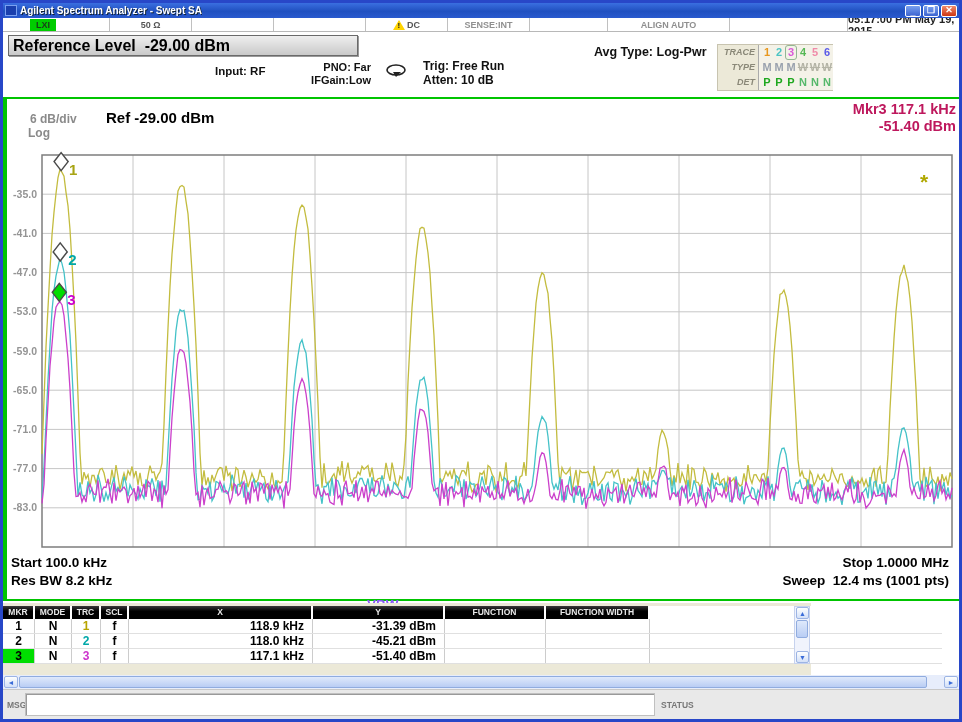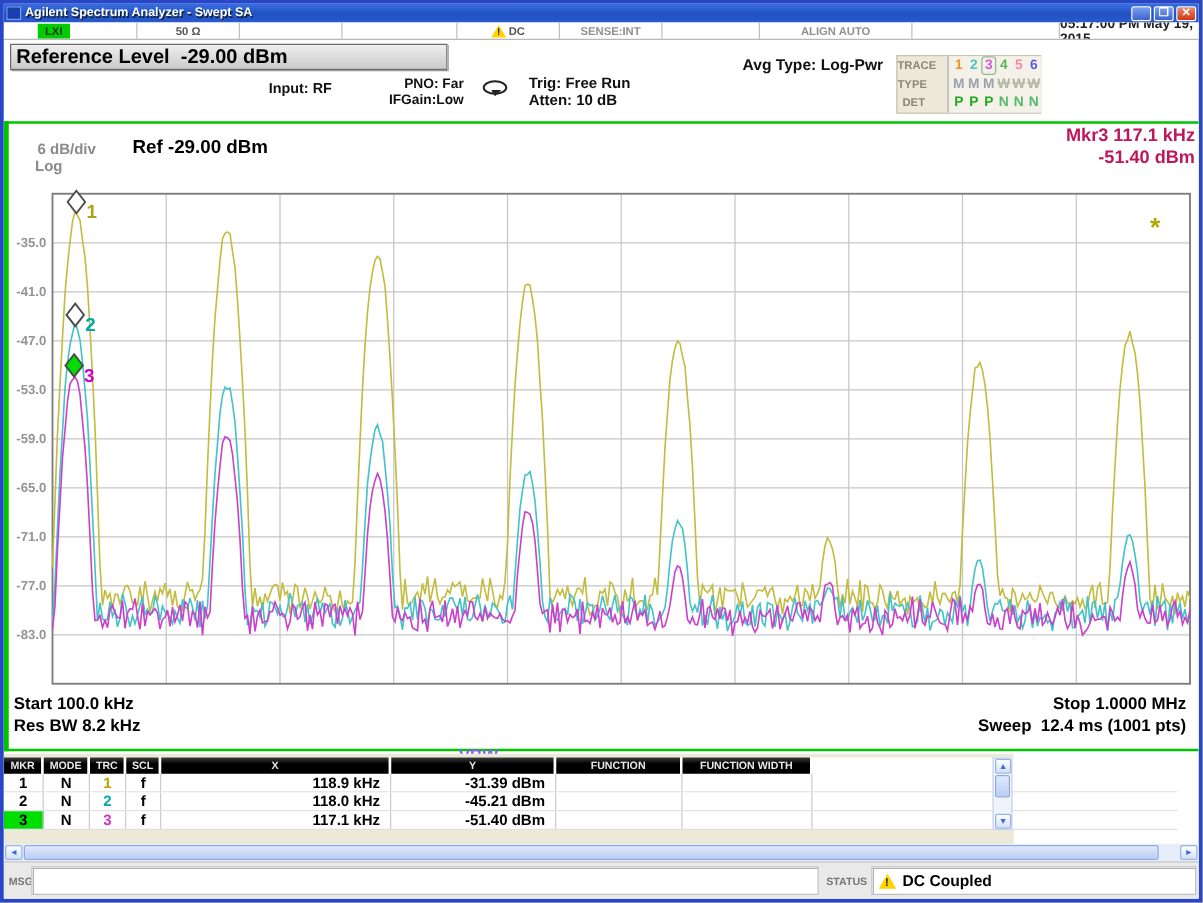--- a/index.html
+++ b/index.html
@@ -41,21 +41,21 @@
     border:1px solid #6a6a6a;box-shadow:1px 1px 0 #999;
     font-size:16px;font-weight:bold;color:#000;padding:0 4px;line-height:19px;}
   .ann{position:absolute;font-weight:bold;color:#111;}
   .input-ann{left:212px;top:33px;font-size:11.5px;}
   .pno-block{left:290px;top:29px;width:78px;text-align:right;font-size:11px;line-height:13px;}
   .sweep-icon{position:absolute;left:380px;top:31px;}
   .trig-block{left:420px;top:27px;font-size:12px;line-height:14px;}
   .avg-ann{left:591px;top:13px;font-size:12.5px;}
   .tracepanel{position:absolute;right:2px;top:12px;width:116px;height:47px;background:#ece9d8;
     border:1px solid #c8c4b0;display:grid;grid-template-columns:40px 1fr;font-size:9px;}
-  .tp-label{color:#8a8878;font-weight:bold;text-align:right;padding-right:18px;line-height:15px;}
+  .tp-label{color:#8a8878;font-weight:bold;text-align:right;padding-right:3px;line-height:15px;font-style:italic;}
   .tp-row{border-left:1px solid #aaa;background:#f4f2e8;display:flex;align-items:center;padding-left:2px;}
   .tp-ch{display:inline-block;width:12px;text-align:center;font-size:11px;font-weight:bold;line-height:13px;}
   .tp-sel{border:1px solid #93b793;border-radius:3px;}
   .tp-type-active{color:#9aa2ae;}
   .tp-type-inactive{color:#b4b4a6;text-decoration:line-through;}
 
   
   .display{position:absolute;left:0;top:94px;width:956px;height:504px;background:#fff;
     border-top:2px solid #00c400;border-left:4px solid #00c400;border-bottom:2px solid #00c400;}
   .disp-ann{position:absolute;font-weight:bold;}
@@ -314,19 +314,15 @@
       <div class="sb-btn" style="margin-left:1px;">◄</div>
       <div class="hthumb"></div>
       <div class="sb-btn right">►</div>
     </div>
   </div>
 
   <div class="footer">
     <div class="f-label msg-label">MSG</div>
     <div class="msg-field"></div>
     <div class="f-label status-label">STATUS</div>
-    <div class="status-field">
-      <span class="warn"></span>
-      <span class="status-text">DC Coupled</span>
-    </div>
   </div>
 
 </div>
 
 </body></html>

